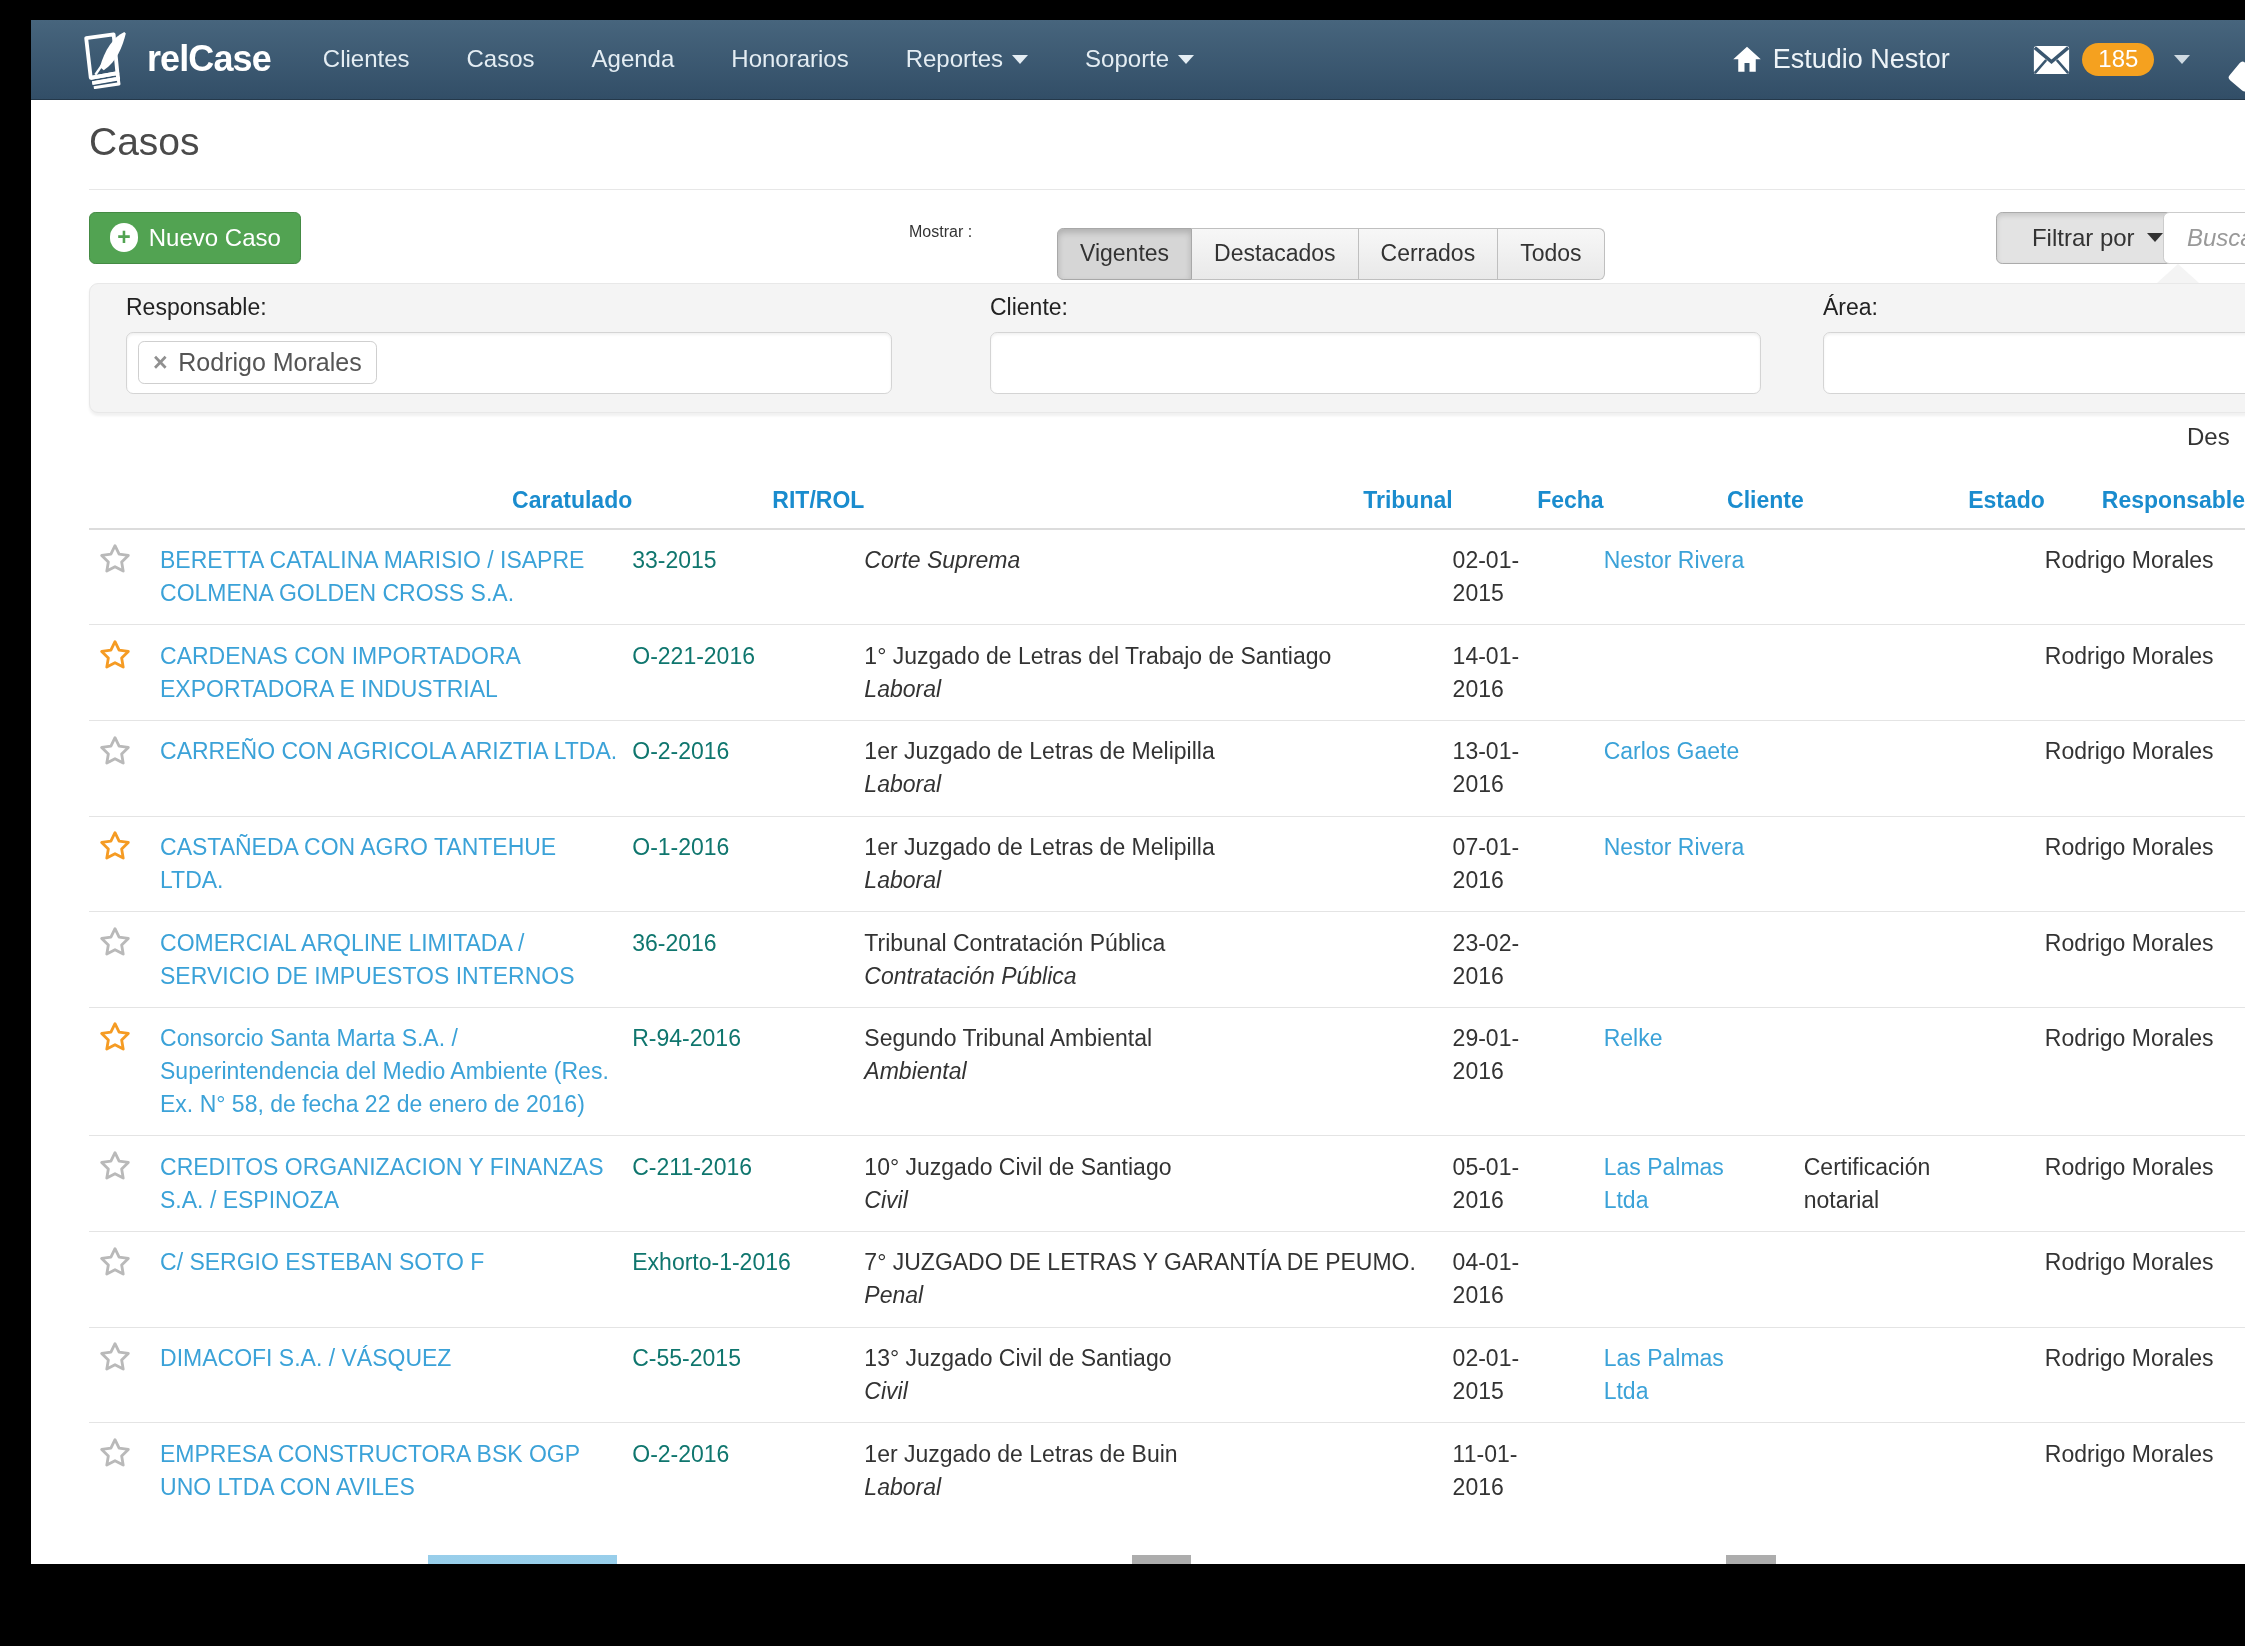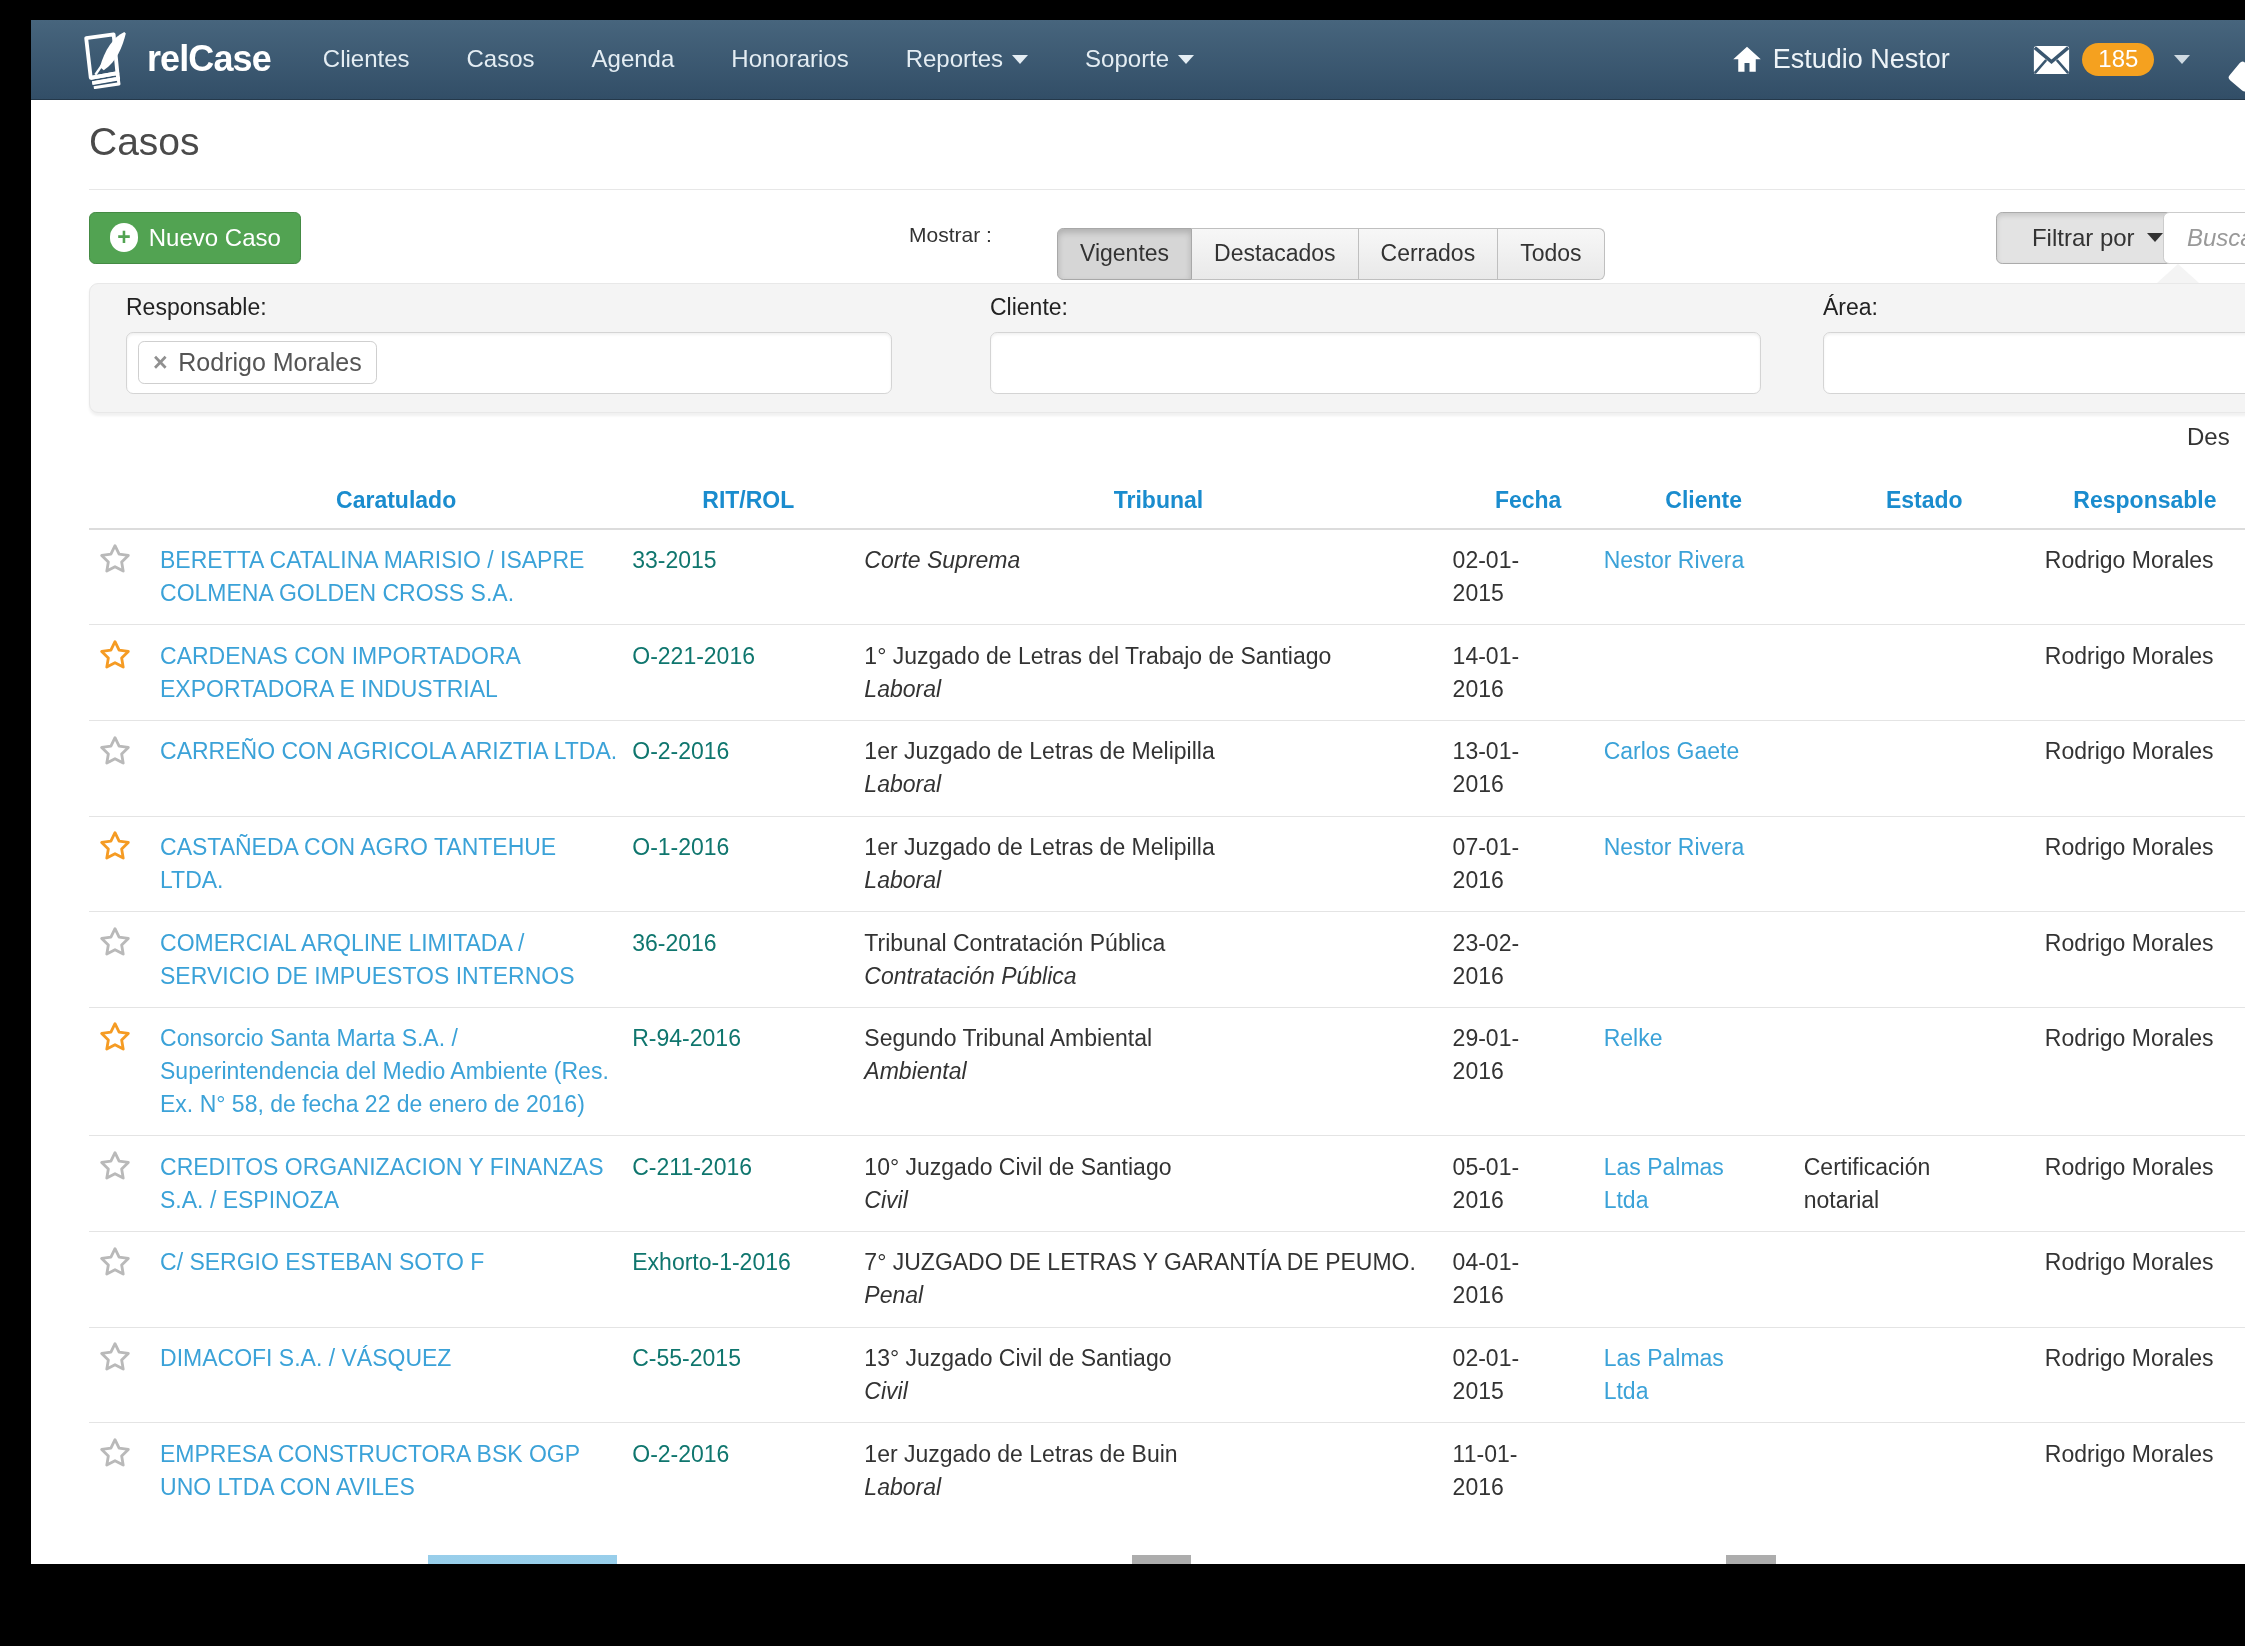--- a/index.html
+++ b/index.html
@@ -32,21 +32,21 @@
   .edge-glyph{position:absolute;left:2201px;top:45px;width:23px;height:23px;background:#fff;transform:rotate(40deg);border-radius:3.6px;}
 
   
   .page-title{position:absolute;left:58px;top:100px;font-size:39px;font-weight:300;color:#4a4a4a;}
   .title-divider{position:absolute;left:58px;right:0;top:169px;border-top:1.8px solid #e7e7e7;}
 
   
   .btn{display:inline-flex;align-items:center;justify-content:center;font-size:24px;height:52px;border-radius:6.2px;cursor:pointer;white-space:nowrap;}
   .btn-new{position:absolute;left:58px;top:192px;background:var(--accent-green);border:1.8px solid var(--accent-green-border);color:#fff;padding:0 19.6px;gap:10.7px;}
   .plus-icon{width:28.5px;height:28.5px;border-radius:50%;background:#fff;color:var(--accent-green);font-size:23px;font-weight:bold;display:inline-flex;align-items:center;justify-content:center;line-height:1;}
-  .show-label{position:absolute;left:878px;top:203px;font-size:21px;color:#333;}
+  .show-label{position:absolute;left:878px;top:203px;font-size:16px;color:#333;}
   .tab-group{position:absolute;left:985px;top:208px;display:flex;margin-left:41px;}
   .tab{height:52px;padding:0 22px;display:flex;align-items:center;font-size:23px;color:#333;
     background:linear-gradient(180deg,#f7f7f7,#e9e9e9);border:1.8px solid #bfbfbf;border-left-width:0;cursor:pointer;}
   .tab:first-child{border-left-width:1.8px;border-radius:6.2px 0 0 6.2px;}
   .tab:last-child{border-radius:0 6.2px 6.2px 0;}
   .tab.active{background:#d6d6d6;border-color:#a8a8a8;box-shadow:inset 0 3.6px 6.2px rgba(0,0,0,.18);}
   .btn-filter{position:absolute;left:1965px;top:192px;width:203px;background:#e3e3e3;border:1.8px solid #ababab;color:#333;gap:12.5px;box-shadow:inset 0 2.7px 5.3px rgba(0,0,0,.12);}
   .search-box{position:absolute;left:2132px;top:192px;width:196px;height:52px;border:1.8px solid #ccc;border-radius:6.2px 0 0 6.2px;
     font-size:24px;font-style:italic;padding:0 7.1px 0 23px;color:#555;outline:none;}
   .search-box::placeholder{color:#999;font-style:italic;}
@@ -63,21 +63,21 @@
   .field.f0{left:36px;width:766px;}
   .field.f1{left:900px;width:771px;}
   .field.f2{left:1733px;width:535px;}
   .tag{display:inline-flex;align-items:center;gap:10.7px;border:1.8px solid #cfcfcf;border-radius:6.2px;background:#fff;
     height:43px;padding:0 14.3px;font-size:25px;color:#555;cursor:default;}
   .tag-x{color:#909090;font-size:25px;font-weight:bold;line-height:1;cursor:pointer;}
   .overflow-label{position:absolute;left:2156px;top:403px;width:71px;overflow:hidden;font-size:24px;color:#333;white-space:nowrap;}
 
   
   .case-table{position:absolute;left:58px;top:444px;width:2156px;border-collapse:collapse;table-layout:fixed;}
-  .case-table th{color:var(--header-blue);font-size:23px;font-weight:bold;text-align:center;
+  .case-table th{color:var(--header-blue);font-size:23px;font-weight:bold;text-align:right;
     padding:23px 0 14.3px;border-bottom:2.7px solid #dcdcdc;cursor:pointer;}
   .case-table td{vertical-align:top;font-size:23px;line-height:33px;padding:14.3px 0;}
   .case-table tr.data-row + tr.data-row td{border-top:1.8px solid #e4e4e4;}
   td.c-star{padding-top:12.5px;}
   .star{width:34px;height:34px;margin-left:9px;cursor:pointer;color:var(--star-off);}
   .star.on{color:var(--star-on);}
   .c-caratulado{padding-right:13.4px !important;}
   .c-rit{padding-right:36px !important;color:#0f766e;}
   .c-tribunal{padding-right:18px !important;}
   .c-fecha{padding-right:45px !important;}

